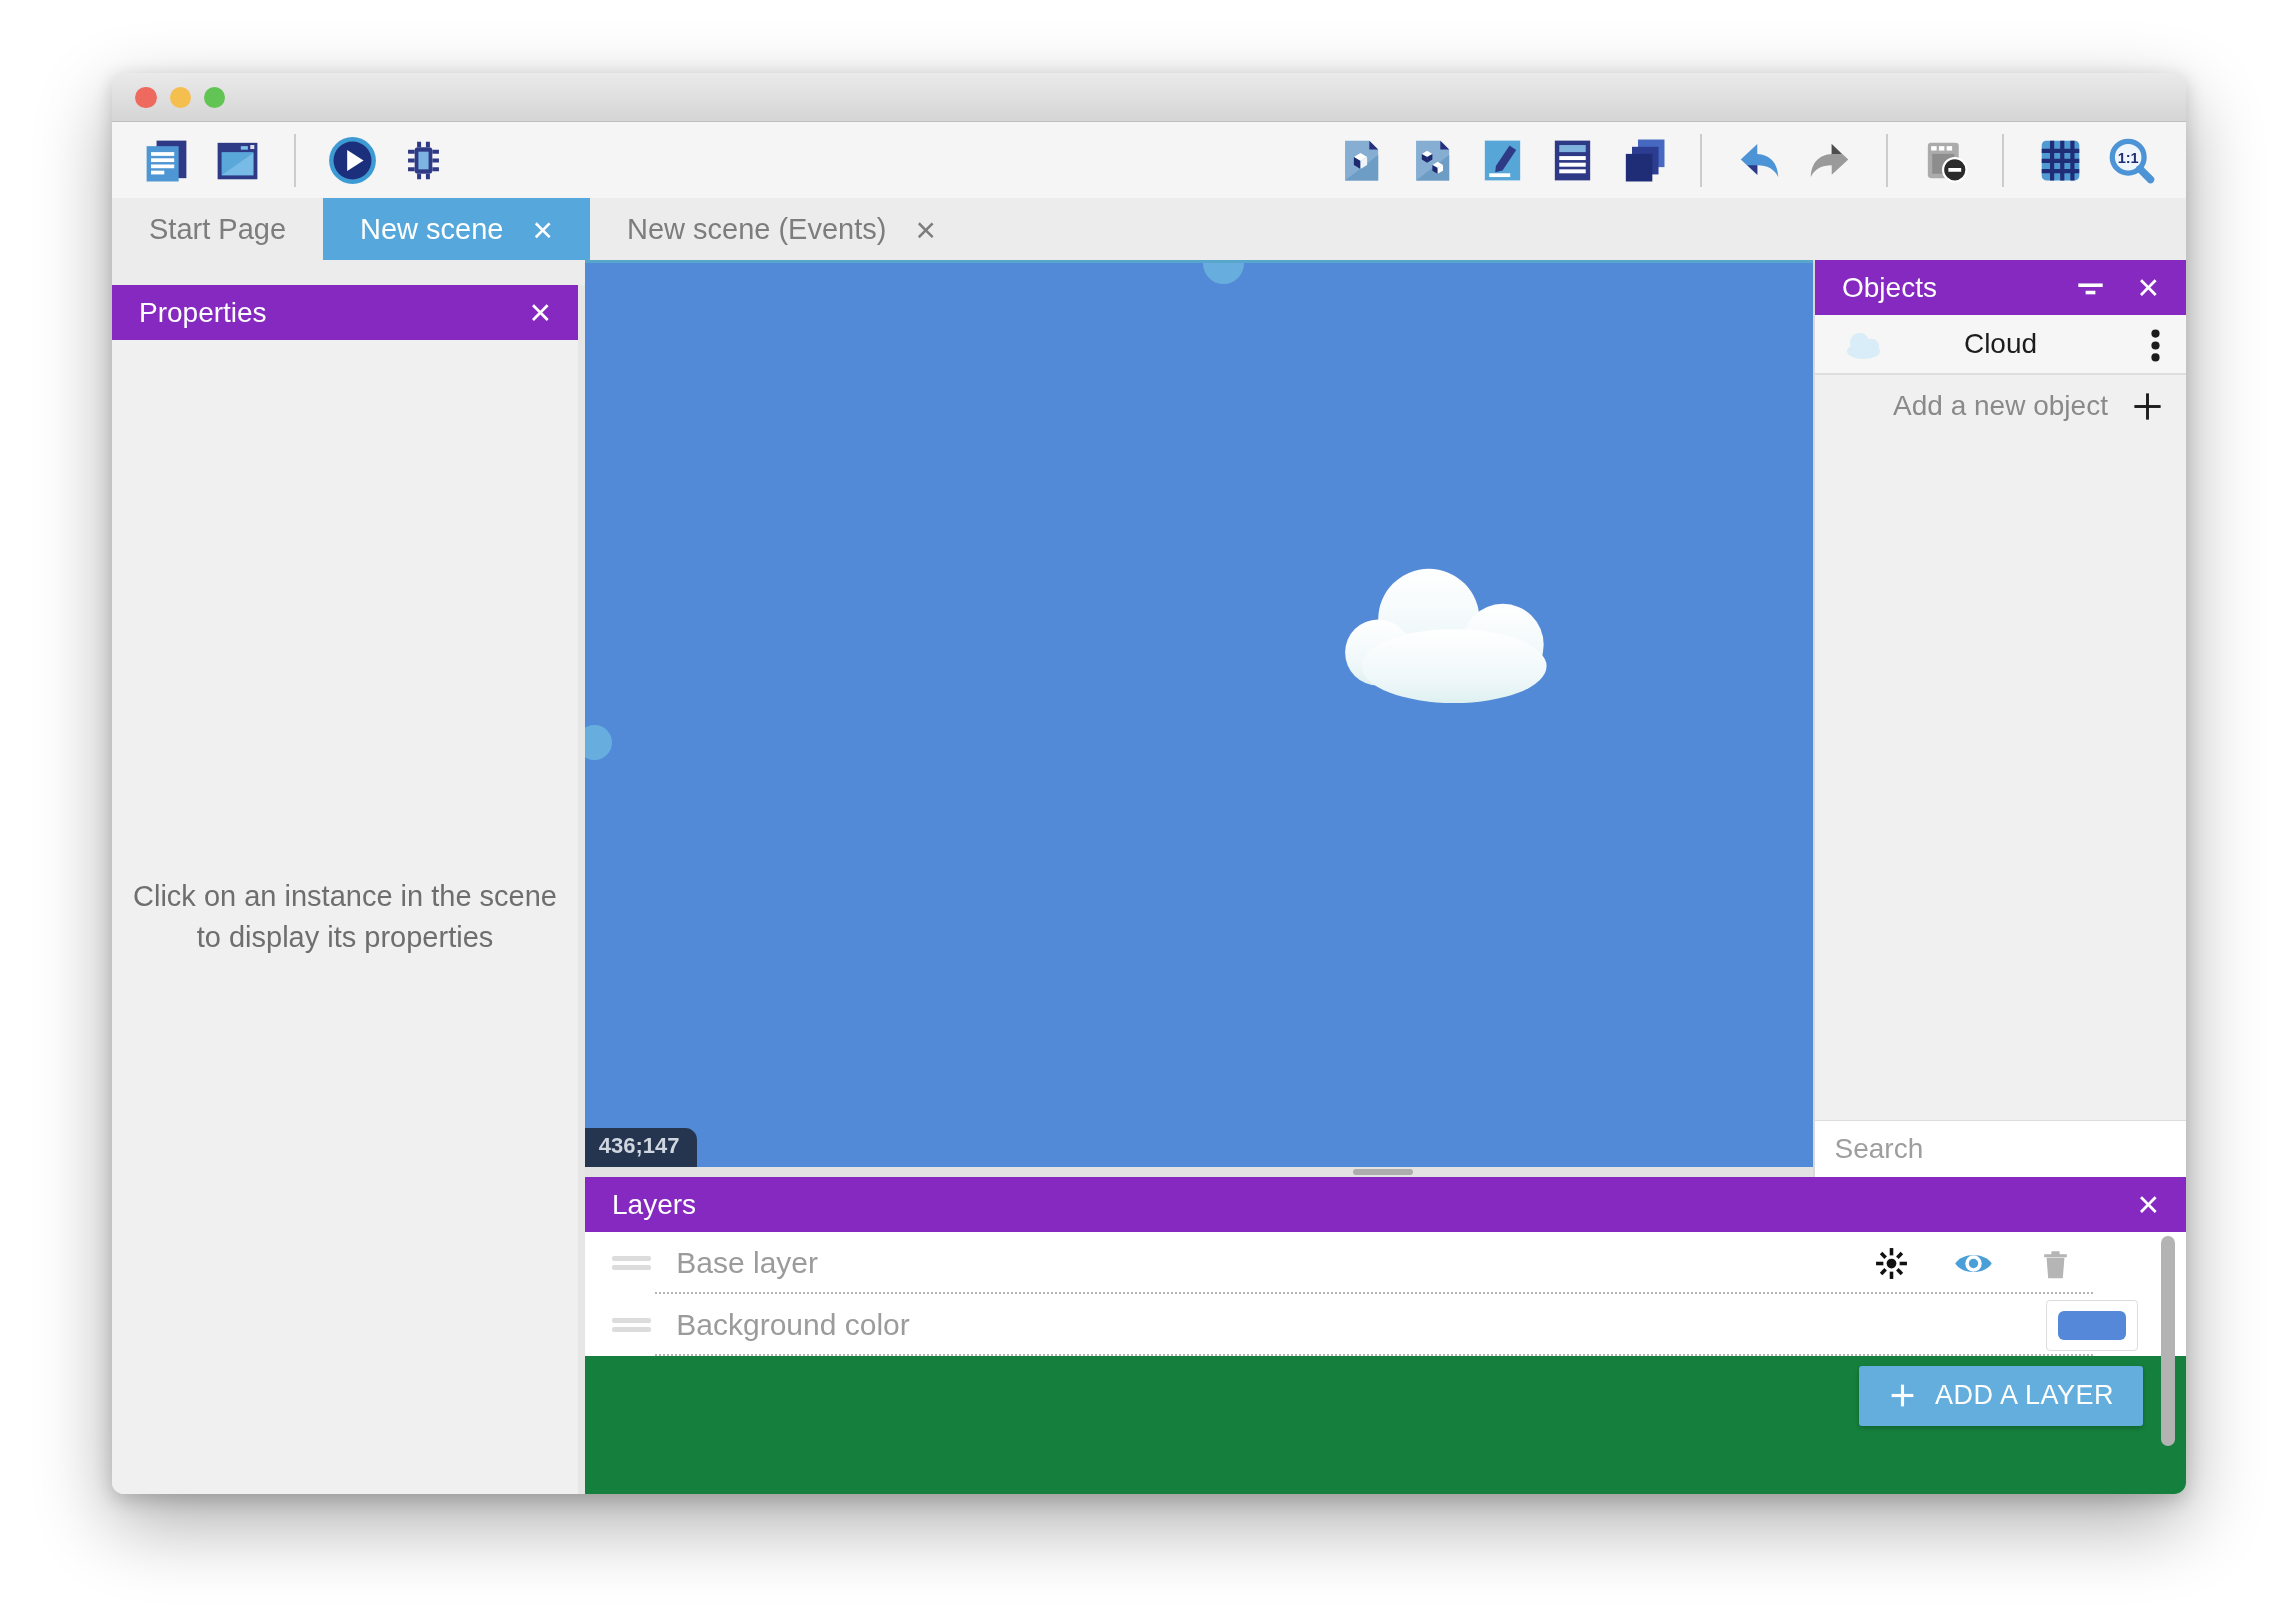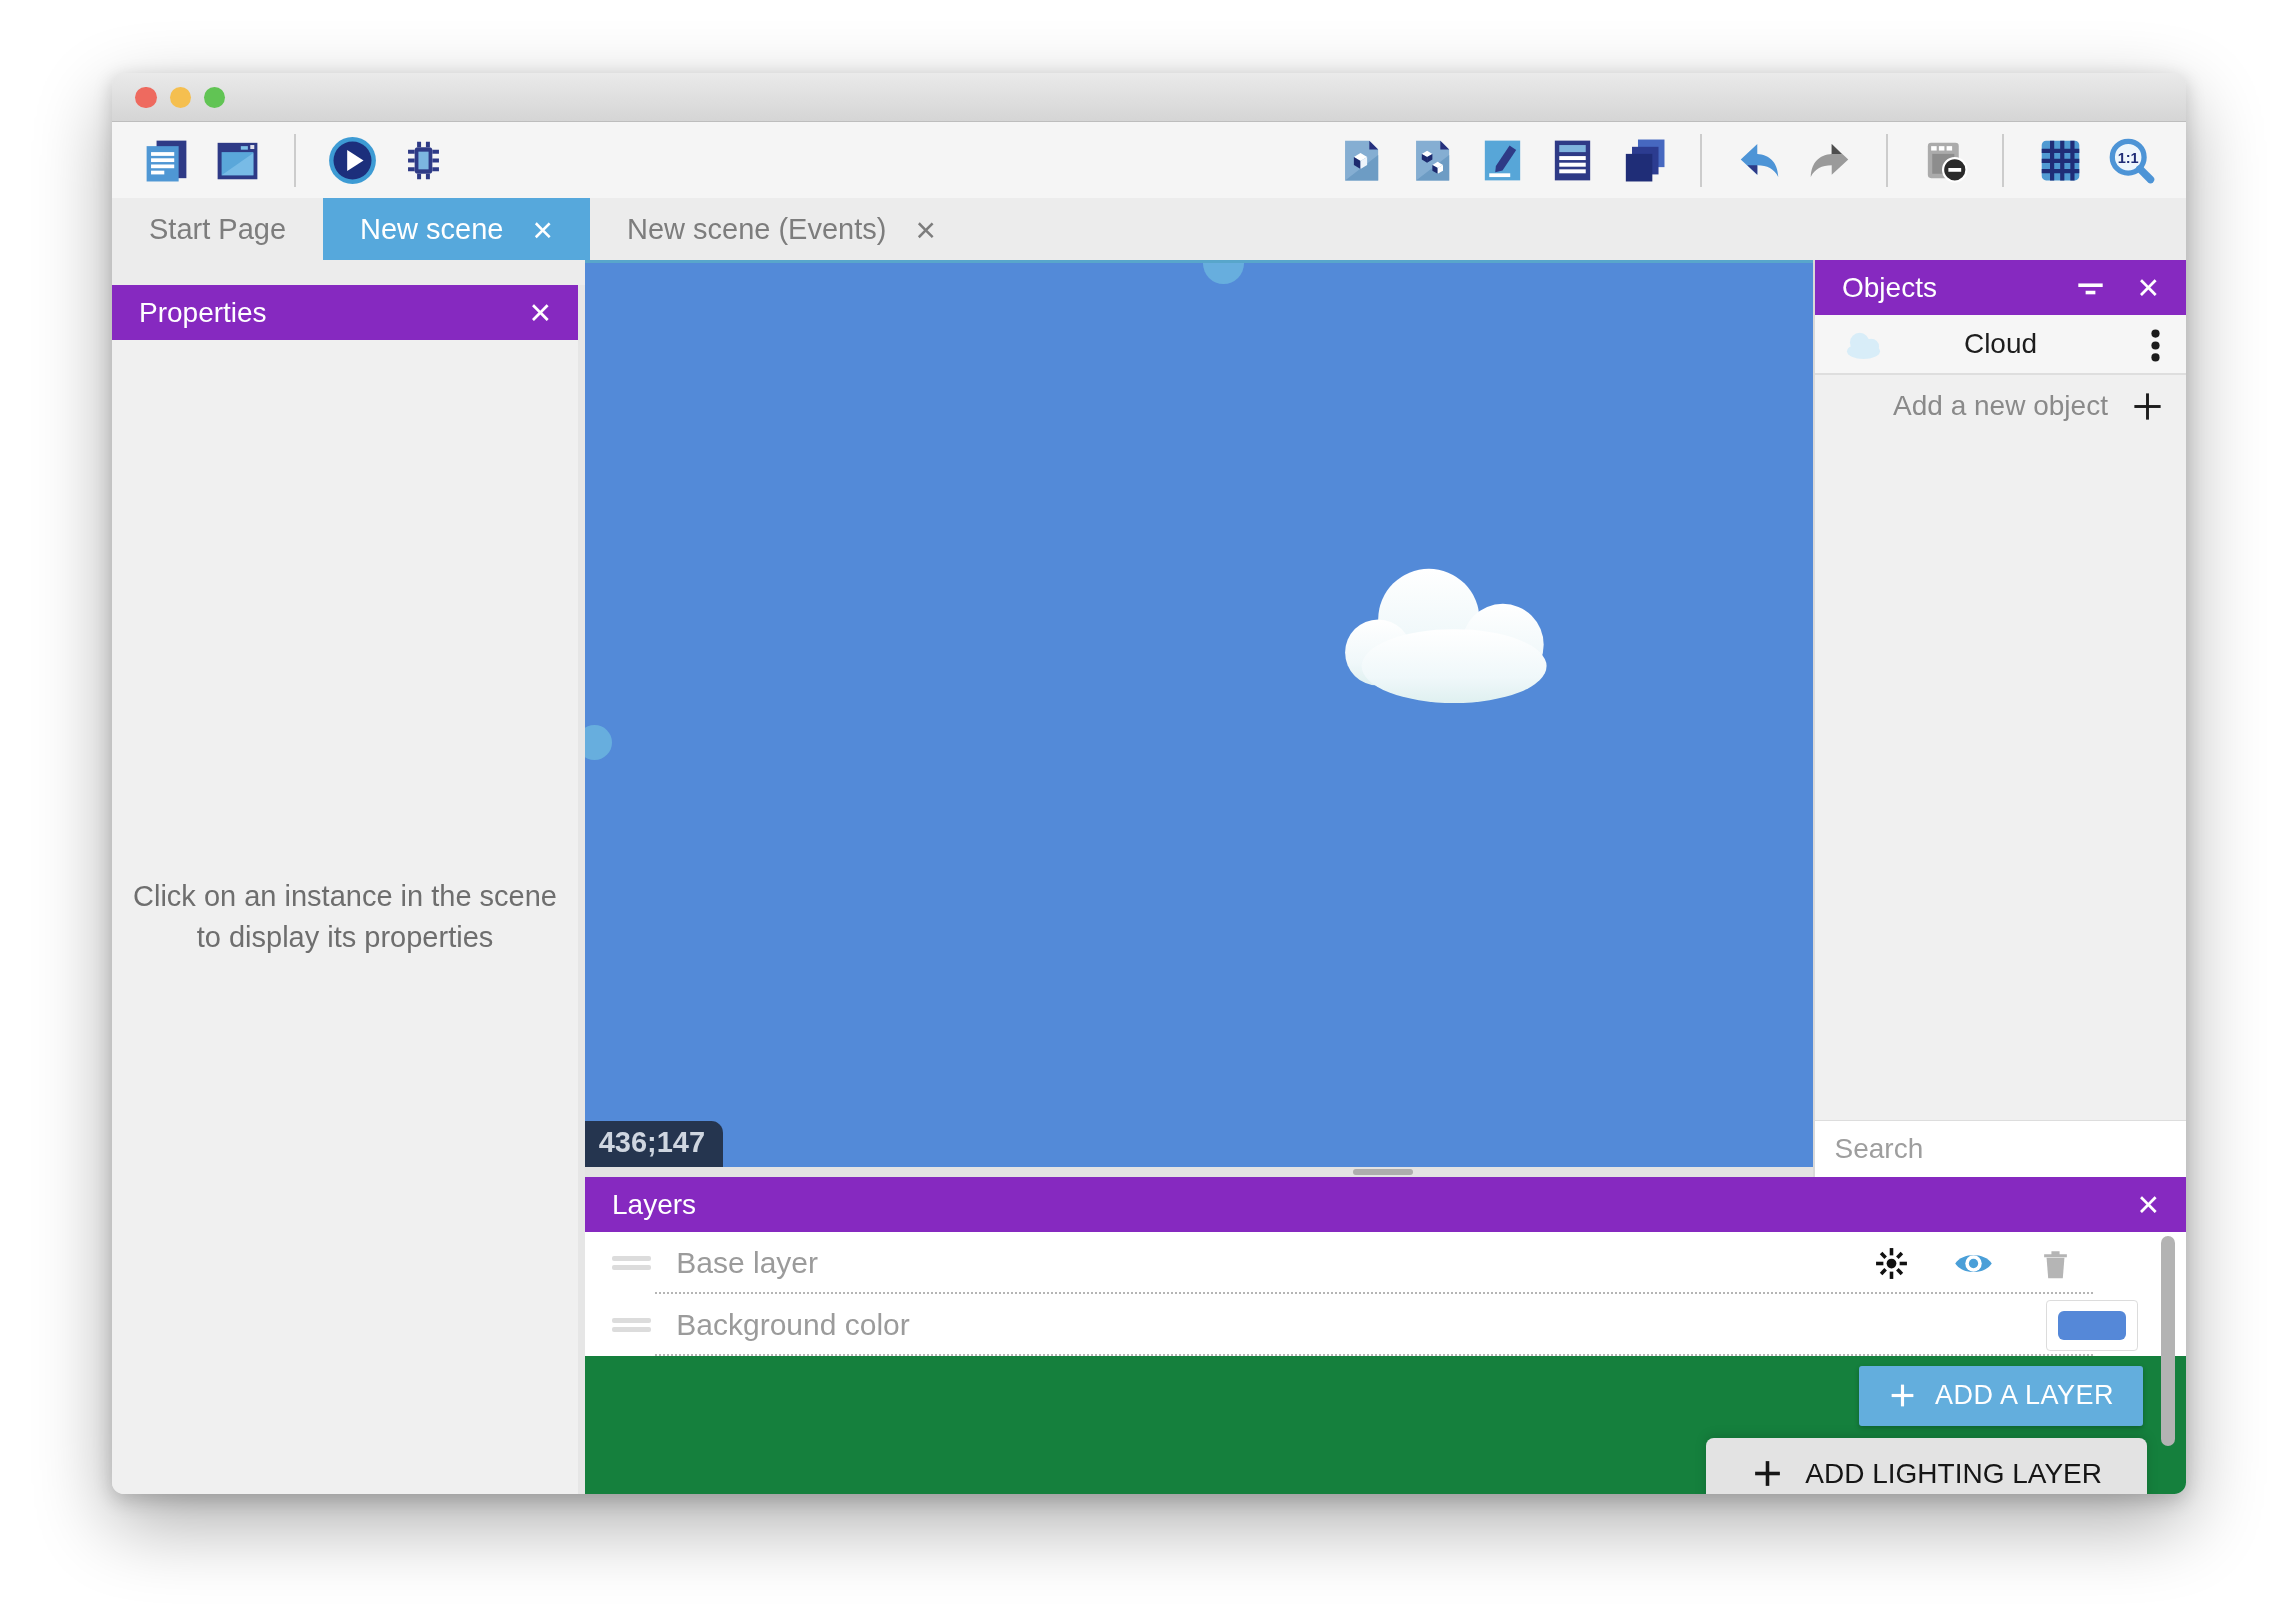--- a/index.html
+++ b/index.html
@@ -39,21 +39,21 @@
   .properties-panel { flex:none; width:473px; border-right:7.8px solid #e6e6e6; background:#f0f0f0; display:flex; flex-direction:column;margin-top:25px; }
   .properties-body { flex:1; display:flex; align-items:center; justify-content:center; }
   .properties-msg { max-width:439px; text-align:center; color:#6e6e6e; font-size:29px; line-height:1.4; }
   
   .right-col { flex:1; display:flex; flex-direction:column; min-width:0; }
   .top-row { flex:none; height:917px; display:flex; min-height:0; }
   .canvas-wrap { flex:1; display:flex; flex-direction:column; min-width:0; }
   .scene-canvas { flex:1; position:relative; background:#538ad8; border-top:3.9px solid #58a6cb; overflow:hidden; }
   .cloud-sprite { position:absolute; left:59%; top:33%; width:297px; height:146px; }
   .coord-chip { position:absolute; left:0; bottom:0; background:#25354f; color:#cfd6e0; font-weight:bold;
-    font-size:29px; padding:5.9px 17.6px 7.8px 13.7px; border-radius:0 11.7px 0 0; }
+    font-size:22px; padding:5.9px 17.6px 7.8px 13.7px; border-radius:0 11.7px 0 0; }
   .scroll-dot { position:absolute; border-radius:50%; background:#67aede; }
   .scroll-dot.top { width:41px; height:41px; left:calc(52% - 20.5px); top:-20.5px; }
   .scroll-dot.left { width:35px; height:35px; left:-7.8px; top:calc(53% - 17.6px); }
   .hstrip { flex:none; height:9.8px; background:#e3e3e3; position:relative; }
   .hstrip-handle { position:absolute; left:62.5%; top:2px; width:60px; height:5.9px; border-radius:2.9px; background:#adadad; cursor:pointer; }
   
   .objects-panel { flex:none; width:373px; border-left:2.9px solid #d9d9d9; background:#f0f0f0; display:flex; flex-direction:column; }
   .object-row { flex:none; height:60px; background:#f6f6f6; border-bottom:2px solid #dedede; position:relative;
     display:flex; align-items:center; justify-content:center; cursor:pointer; }
   .object-name { font-size:28px; color:#1d1d1d; }
@@ -404,25 +404,18 @@
         </div>
         <div class="layers-actions">
           <button class="add-layer-btn" style="background-color: rgb(99, 174, 221);">
             <svg width="29" height="29" viewBox="0 0 24 24" stroke="#ffffff" stroke-width="2.6">
                 <line x1="12" y1="3" x2="12" y2="21"></line>
                 <line x1="3" y1="12" x2="21" y2="12"></line>
               </svg>
             <span>ADD A LAYER</span>
           </button>
         </div>
-        <button class="add-lighting-btn">
-          <svg width="33" height="33" viewBox="0 0 24 24" stroke="#161616" stroke-width="2.6">
-              <line x1="12" y1="3" x2="12" y2="21"></line>
-              <line x1="3" y1="12" x2="21" y2="12"></line>
-            </svg>
-          <span>ADD LIGHTING LAYER</span>
-        </button>
         <div class="vscrollbar"></div>
       </div>
     </div>
   </div>
 </div>
 
 
 </body></html>

